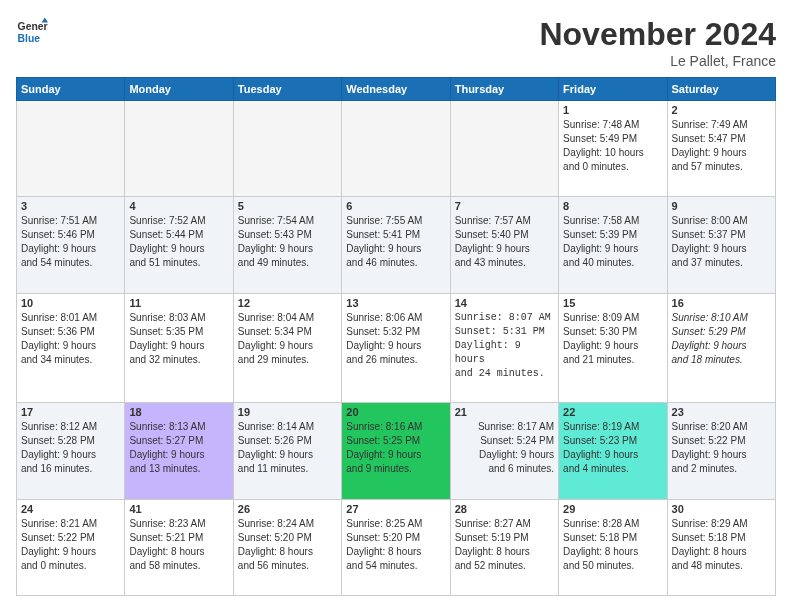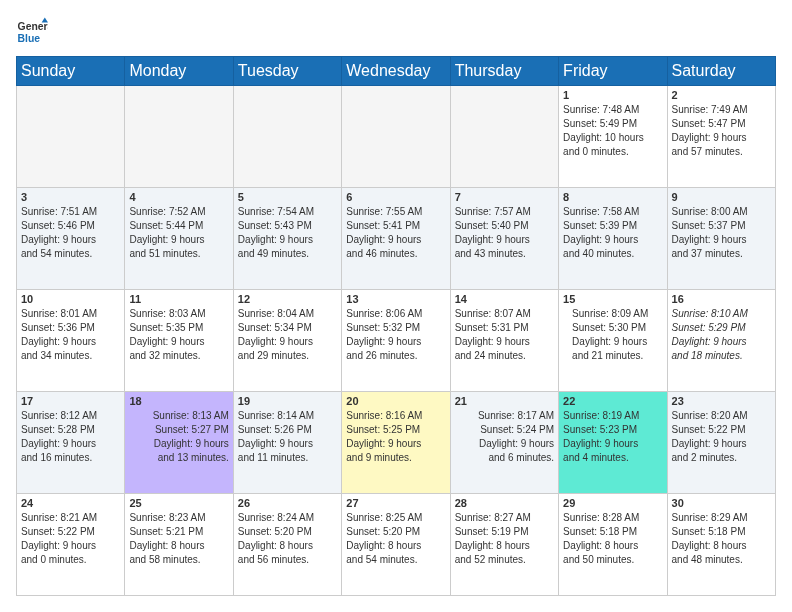--- a/index.html
+++ b/index.html
@@ -47,22 +47,22 @@
     .calendar {
       flex: 1;
       border: 1px solid #ccc;
       border-collapse: collapse;
       width: 100%;
       table-layout: fixed;
     }
     .calendar th {
       background: #1a6fb5;
       color: #fff;
-      font-size: 16px;
-      font-weight: normal;
+      font-size: 11px;
+      font-weight: bold;
       padding: 5px 4px;
       text-align: left;
       border: 1px solid #1560a0;
     }
     .calendar td {
       vertical-align: top;
       font-size: 9.5px;
       color: #333;
       border: 1px solid #ccc;
       padding: 3px 4px;
@@ -89,20 +89,24 @@
 <body>
 
 <div class="page">
   <div class="header">
     <div class="logo">
       <svg class="logo-icon" viewBox="0 0 40 40" xmlns="http://www.w3.org/2000/svg">
         <text x="2" y="18" font-size="13" font-weight="bold" fill="#333" font-family="Arial">General</text>
         <text x="2" y="32" font-size="13" font-weight="bold" fill="#1a6fb5" font-family="Arial">Blue</text>
         <polygon points="32,8 40,8 36,2" fill="#1a6fb5"></polygon>
       </svg>
+    </div>
+    <div class="title-block">
+      <div class="month-title">November 2024</div>
+      <div class="location">Le Pallet, France</div>
     </div>
   </div>
 
   <table class="calendar">
     <thead>
       <tr>
         <th>Sunday</th>
         <th>Monday</th>
         <th>Tuesday</th>
         <th>Wednesday</th>
@@ -208,28 +212,28 @@
           </td>
           <td>
             <span class="day-num">13</span>
             <div class="day-info" style="white-space: pre-line;">Sunrise: 8:06 AM
 Sunset: 5:32 PM
 Daylight: 9 hours
 and 26 minutes.</div>
           </td>
           <td>
             <span class="day-num">14</span>
-            <div class="day-info" style="white-space: pre-line;">Sunrise: 8:07 AM
+            <div class="day-info" style="white-space: pre-line; font-family: Liberation Mono, monospace;">Sunrise: 8:07 AM
 Sunset: 5:31 PM
 Daylight: 9 hours
 and 24 minutes.</div>
           </td>
           <td>
             <span class="day-num">15</span>
-            <div class="day-info" style="white-space: pre-line; margin-left: 9px;">Sunrise: 8:09 AM
+            <div class="day-info" style="white-space: pre-line;">Sunrise: 8:09 AM
 Sunset: 5:30 PM
 Daylight: 9 hours
 and 21 minutes.</div>
           </td>
           <td>
             <span class="day-num">16</span>
             <div class="day-info" style="white-space: pre-line; font-style: italic;">Sunrise: 8:10 AM
 Sunset: 5:29 PM
 Daylight: 9 hours
 and 18 minutes.</div>
@@ -238,33 +242,33 @@
         <tr>
           <td style="background: rgb(240, 244, 248);">
             <span class="day-num">17</span>
             <div class="day-info" style="white-space: pre-line;">Sunrise: 8:12 AM
 Sunset: 5:28 PM
 Daylight: 9 hours
 and 16 minutes.</div>
           </td>
           <td style="background: #c4b5fd;">
             <span class="day-num">18</span>
-            <div class="day-info" style="white-space: pre-line; text-align: right;">Sunrise: 8:13 AM
+            <div class="day-info" style="white-space: pre-line;">Sunrise: 8:13 AM
 Sunset: 5:27 PM
 Daylight: 9 hours
 and 13 minutes.</div>
           </td>
           <td style="background: rgb(240, 244, 248);">
             <span class="day-num">19</span>
             <div class="day-info" style="white-space: pre-line;">Sunrise: 8:14 AM
 Sunset: 5:26 PM
 Daylight: 9 hours
 and 11 minutes.</div>
           </td>
-          <td style="background: #fef9c3;">
+          <td style="background: #22c55e;">
             <span class="day-num">20</span>
             <div class="day-info" style="white-space: pre-line;">Sunrise: 8:16 AM
 Sunset: 5:25 PM
 Daylight: 9 hours
 and 9 minutes.</div>
           </td>
           <td style="background: rgb(240, 244, 248);">
             <span class="day-num">21</span>
             <div class="day-info" style="white-space: pre-line; text-align: right;">Sunrise: 8:17 AM
 Sunset: 5:24 PM
@@ -288,21 +292,21 @@
         </tr>
         <tr>
           <td>
             <span class="day-num">24</span>
             <div class="day-info" style="white-space: pre-line;">Sunrise: 8:21 AM
 Sunset: 5:22 PM
 Daylight: 9 hours
 and 0 minutes.</div>
           </td>
           <td>
-            <span class="day-num">25</span>
+            <span class="day-num">41</span>
             <div class="day-info" style="white-space: pre-line;">Sunrise: 8:23 AM
 Sunset: 5:21 PM
 Daylight: 8 hours
 and 58 minutes.</div>
           </td>
           <td>
             <span class="day-num">26</span>
             <div class="day-info" style="white-space: pre-line;">Sunrise: 8:24 AM
 Sunset: 5:20 PM
 Daylight: 8 hours

